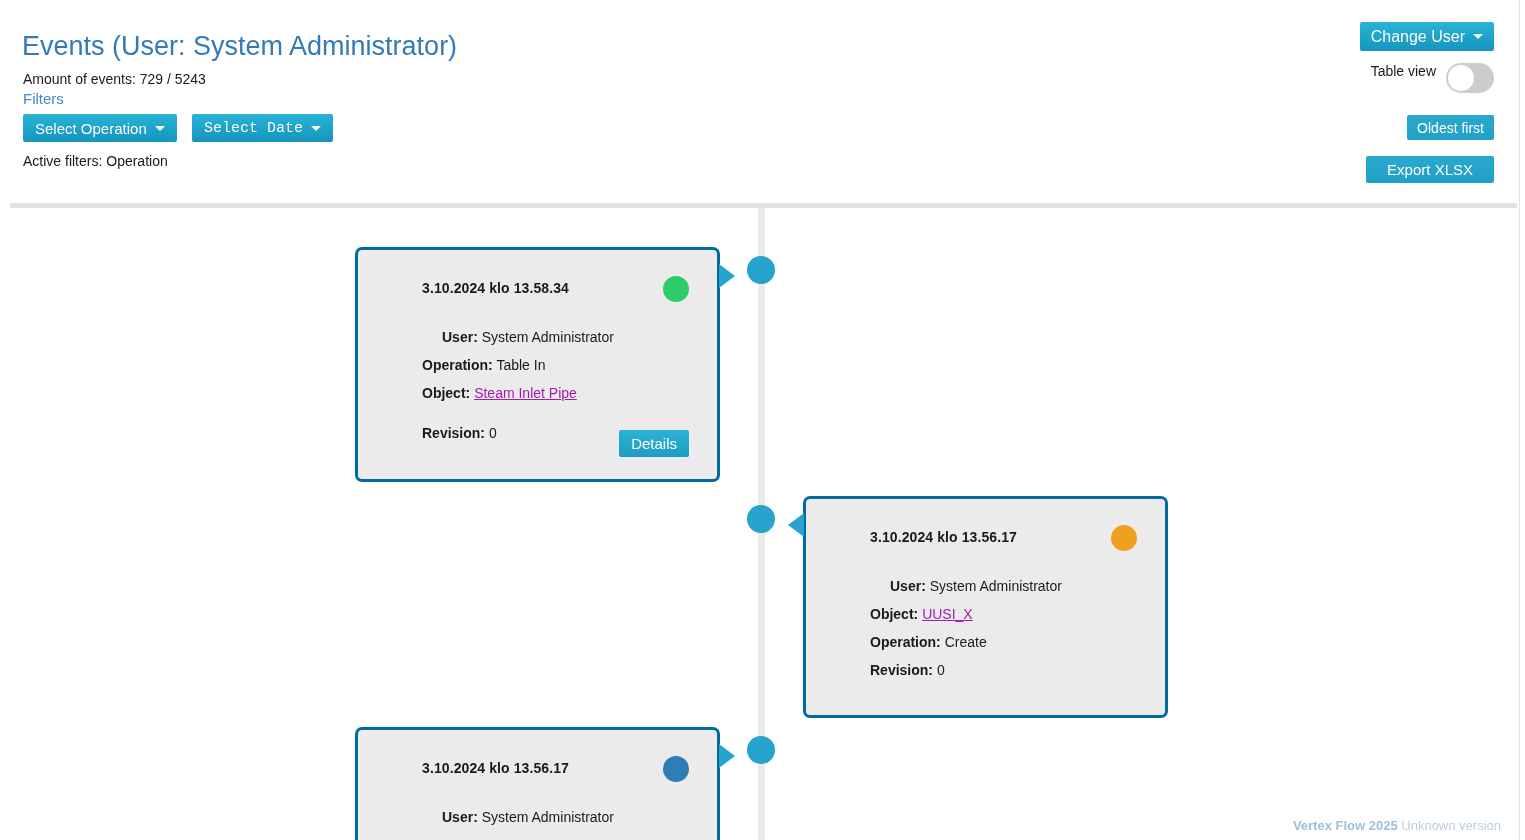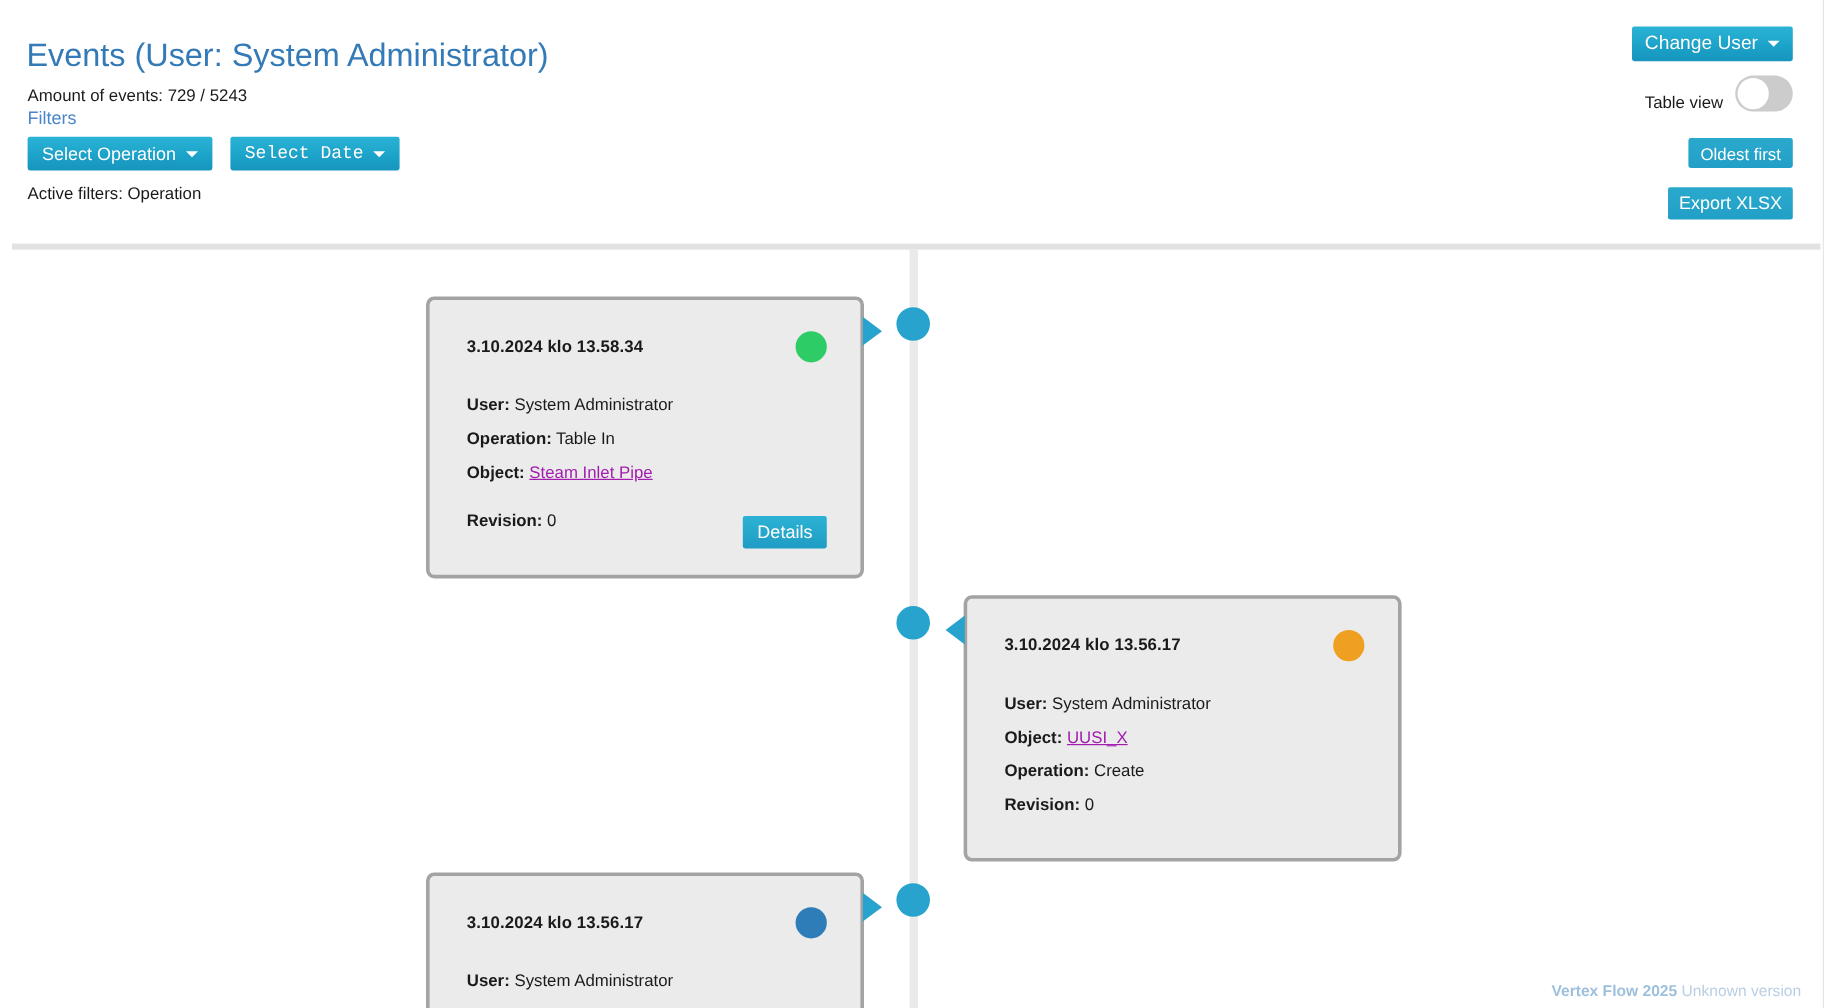--- a/index.html
+++ b/index.html
@@ -68,21 +68,21 @@
   }
 
   
   #btn-change-user {
     position: absolute; right: 25px; top: 22px;
     height: 29px; font-size: 16px; padding: 0 11px;
   }
 
   .tableview-row {
     position: absolute; right: 25px; top: 63px;
-    display: flex; align-items: flex-end; gap: 10px;
+    display: flex; align-items: flex-start; gap: 10px;
   }
   .tableview-label { font-size: 14px; color: #1a1a1a; white-space: nowrap; }
   .toggle {
     position: relative; width: 48px; height: 30px;
     background: #cccccc; border-radius: 15px; cursor: pointer;
     flex: 0 0 auto;
   }
   .toggle .knob {
     position: absolute; left: 2px; top: 2px;
     width: 26px; height: 26px; border-radius: 50%;
@@ -91,21 +91,21 @@
 
   .btn-flat {
     display: inline-flex; align-items: center; justify-content: center;
     background: linear-gradient(to bottom, #2aa9cd 0%, #229fc6 100%);
     color: #ffffff; border: none; border-radius: 2px;
     font-family: "Liberation Sans", sans-serif;
     font-size: 14px; padding: 0 10px; height: 24px;
     cursor: pointer; white-space: nowrap;
   }
   #btn-oldest-first { position: absolute; right: 25px; top: 115px; height: 25px; font-size: 14px; }
-  #btn-export-xlsx  { position: absolute; right: 25px; top: 156px; height: 27px; font-size: 15px; padding: 0 9px; }
+  #btn-export-xlsx  { position: absolute; right: 25px; top: 156px; height: 27px; font-size: 15px; padding: 0 21px; }
 
   .header-divider {
     position: absolute; left: 10px; top: 203px;
     width: 1507px; height: 5px; background: #e2e2e2;
   }
 
   
   .timeline-area { position: absolute; left: 0; top: 208px; width: 1519px; height: 632px; }
   .timeline-line {
     position: absolute; left: 758px; top: 0;
@@ -113,22 +113,23 @@
   }
   .node {
     position: absolute; width: 28px; height: 28px;
     border-radius: 50%; background: #27a3cd; left: 747px;
   }
 
   
   .card {
     position: absolute;
     background: #ebebeb;
-    border: 3px solid #a3a3a3;
+    border: 3px solid #0369a1;
     border-radius: 7px;
+    padding-left: 33px;
   }
   .card .pointer {
     position: absolute; width: 0; height: 0;
     border-top: 12px solid transparent;
     border-bottom: 12px solid transparent;
   }
   .card.left .pointer {
     right: -18px; top: 14px;
     border-left: 16px solid #27a3cd;
   }
@@ -147,21 +148,21 @@
     position: absolute; right: 28px; top: 26px;
     width: 26px; height: 26px; border-radius: 50%;
   }
   .field {
     font-size: 14px; color: #1a1a1a; line-height: 18px;
     white-space: nowrap;
   }
   .field .k { font-weight: bold; }
   .field a { color: #a21caf; text-decoration: underline; cursor: pointer; }
 
-  .row-user      { margin-top: 32px; }
+  .row-user      { margin-top: 32px; margin-left: 20px; }
   .row-operation { margin-top: 10px; }
   .row-object    { margin-top: 10px; }
   .row-revision  { margin-top: 22px; }
 
   .details-btn {
     position: absolute; right: 28px; bottom: 22px;
     display: inline-flex; align-items: center; justify-content: center;
     background: linear-gradient(to bottom, #2cb2d4 0%, #1f9cc4 100%);
     color: #ffffff; border: none; border-radius: 2px;
     font-family: "Liberation Sans", sans-serif;

